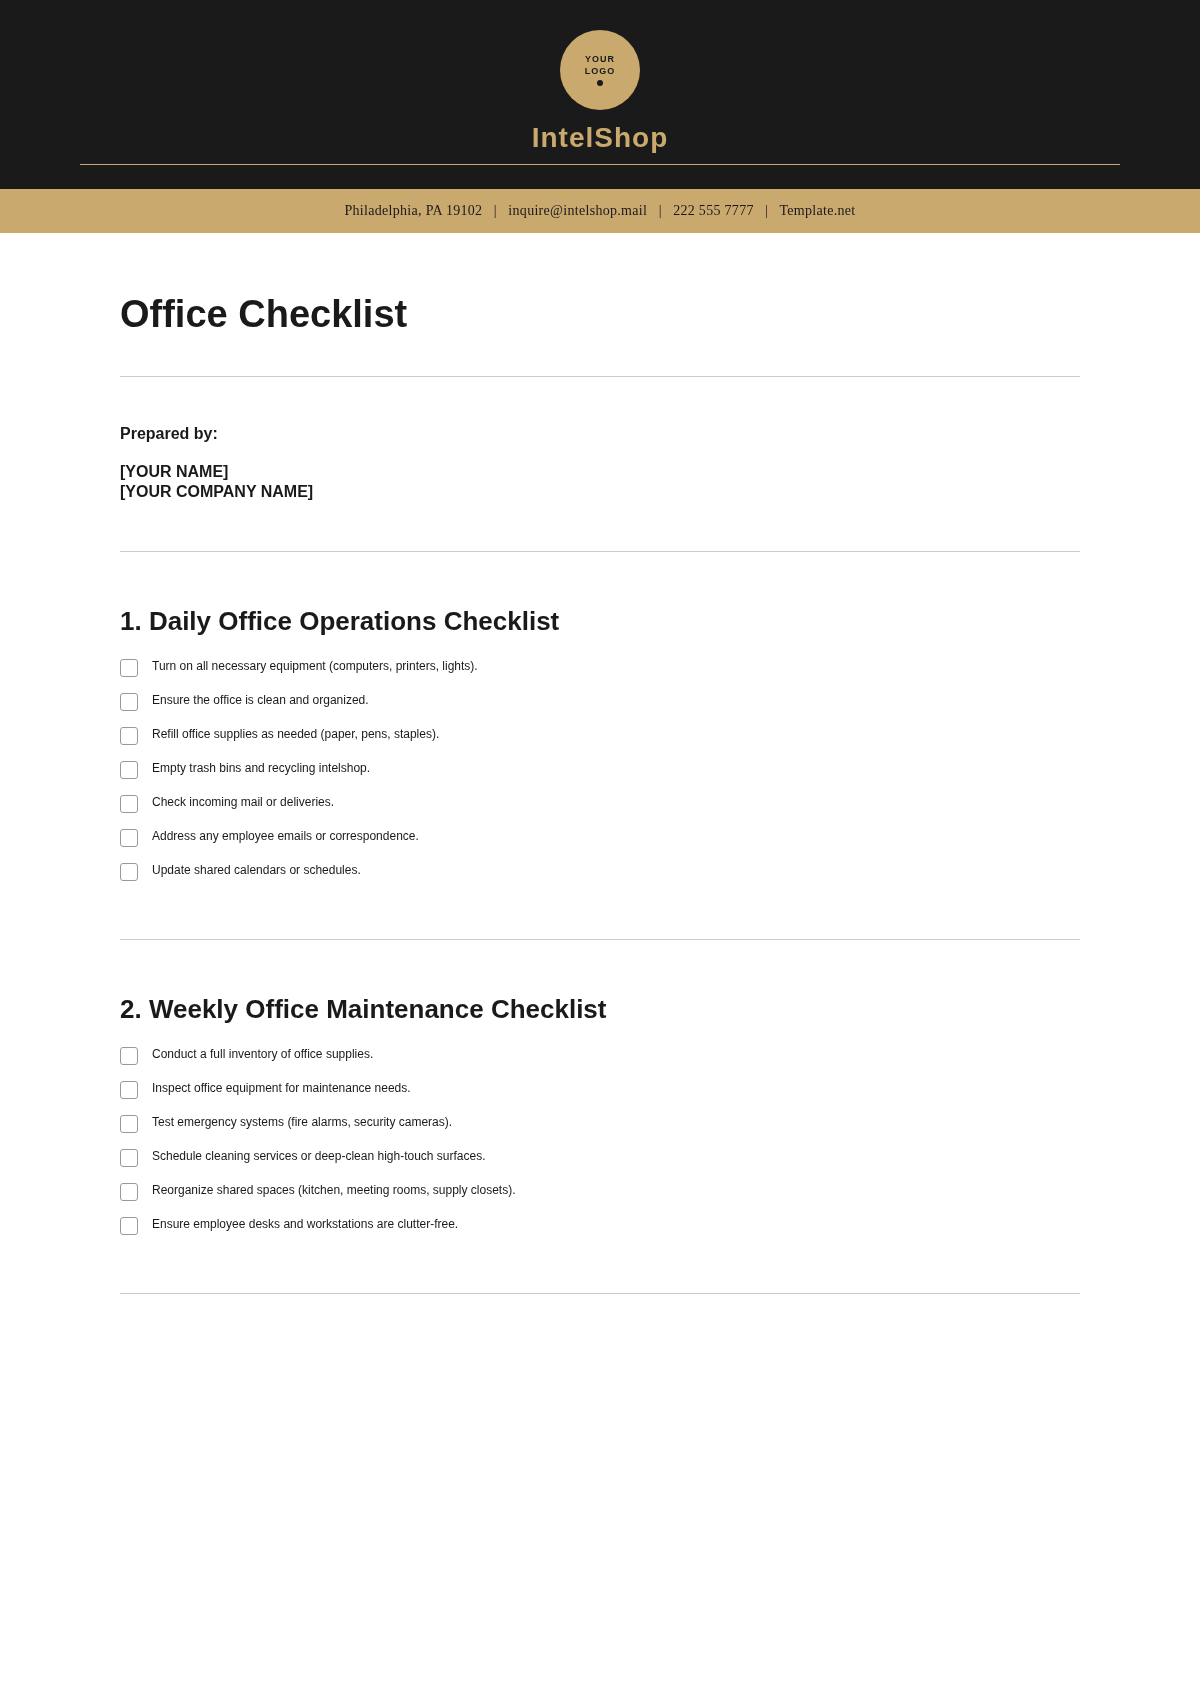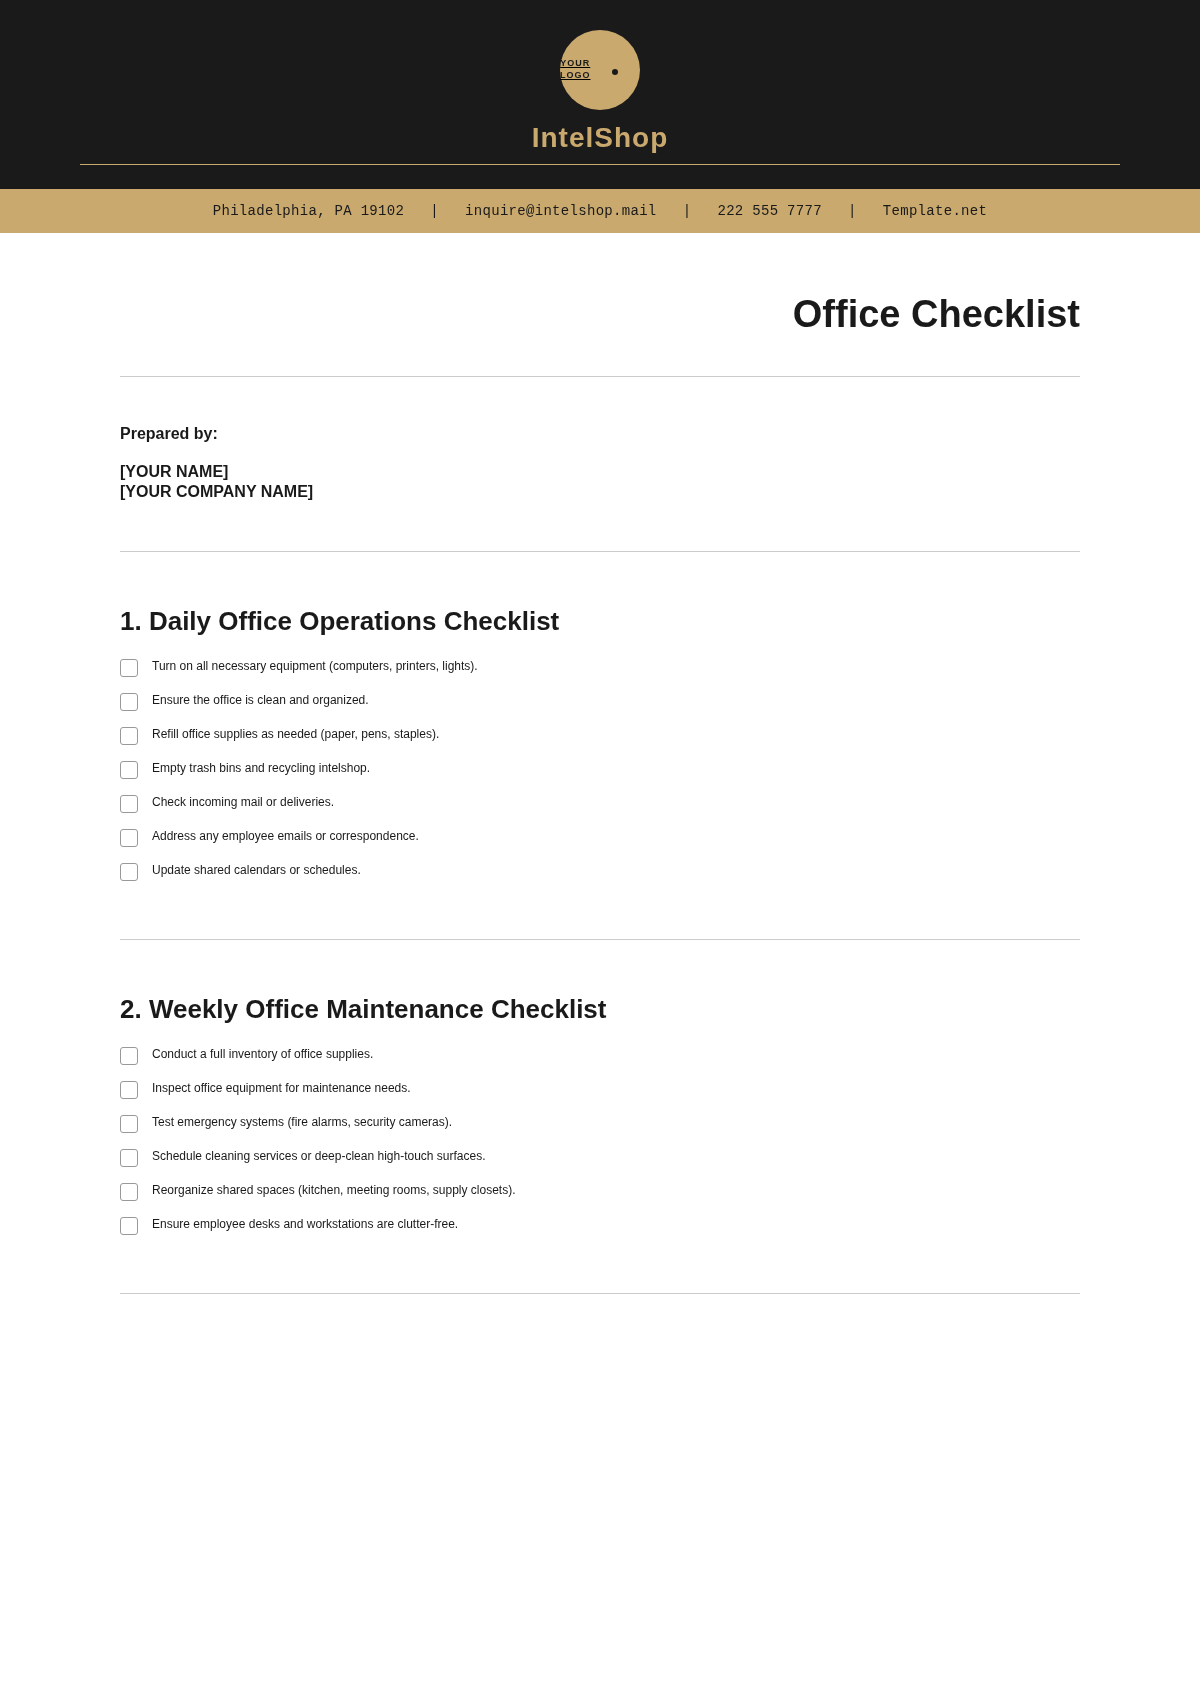--- a/index.html
+++ b/index.html
@@ -19,25 +19,24 @@
       align-items: center;
       padding: 30px 0 24px;
     }
 
     .logo-circle {
       width: 80px;
       height: 80px;
       border-radius: 50%;
       background: #c9a96e;
       display: flex;
-      flex-direction: row;
+      flex-direction: column;
       align-items: center;
       justify-content: center;
       margin-bottom: 12px;
-      text-decoration: underline;
     }
 
     .logo-text-top {
       font-size: 9px;
       color: #1a1a1a;
       font-family: Arial, sans-serif;
       font-weight: 600;
       letter-spacing: 1px;
       text-transform: uppercase;
       line-height: 1.3;
@@ -72,37 +71,37 @@
       flex: 1;
       height: 1px;
       background: #c9a96e;
     }
 
     
     .info-bar {
       background: #c9a96e;
       padding: 14px 0;
       text-align: center;
-      font-family: Liberation Mono, monospace;
+      font-family: Liberation Serif, serif;
       font-size: 14px;
       color: #1a1a1a;
       letter-spacing: 0.3px;
     }
 
     
     .main-content {
       padding: 60px 120px 60px;
       background: #ffffff;
     }
 
     .page-title {
       font-size: 38px;
       font-weight: bold;
       color: #1a1a1a;
-      text-align: right;
+      text-align: left;
       margin-bottom: 40px;
       font-family: Arial, sans-serif;
     }
 
     .section-divider {
       border: none;
       border-top: 1px solid #cccccc;
       margin: 30px 0;
     }
 

